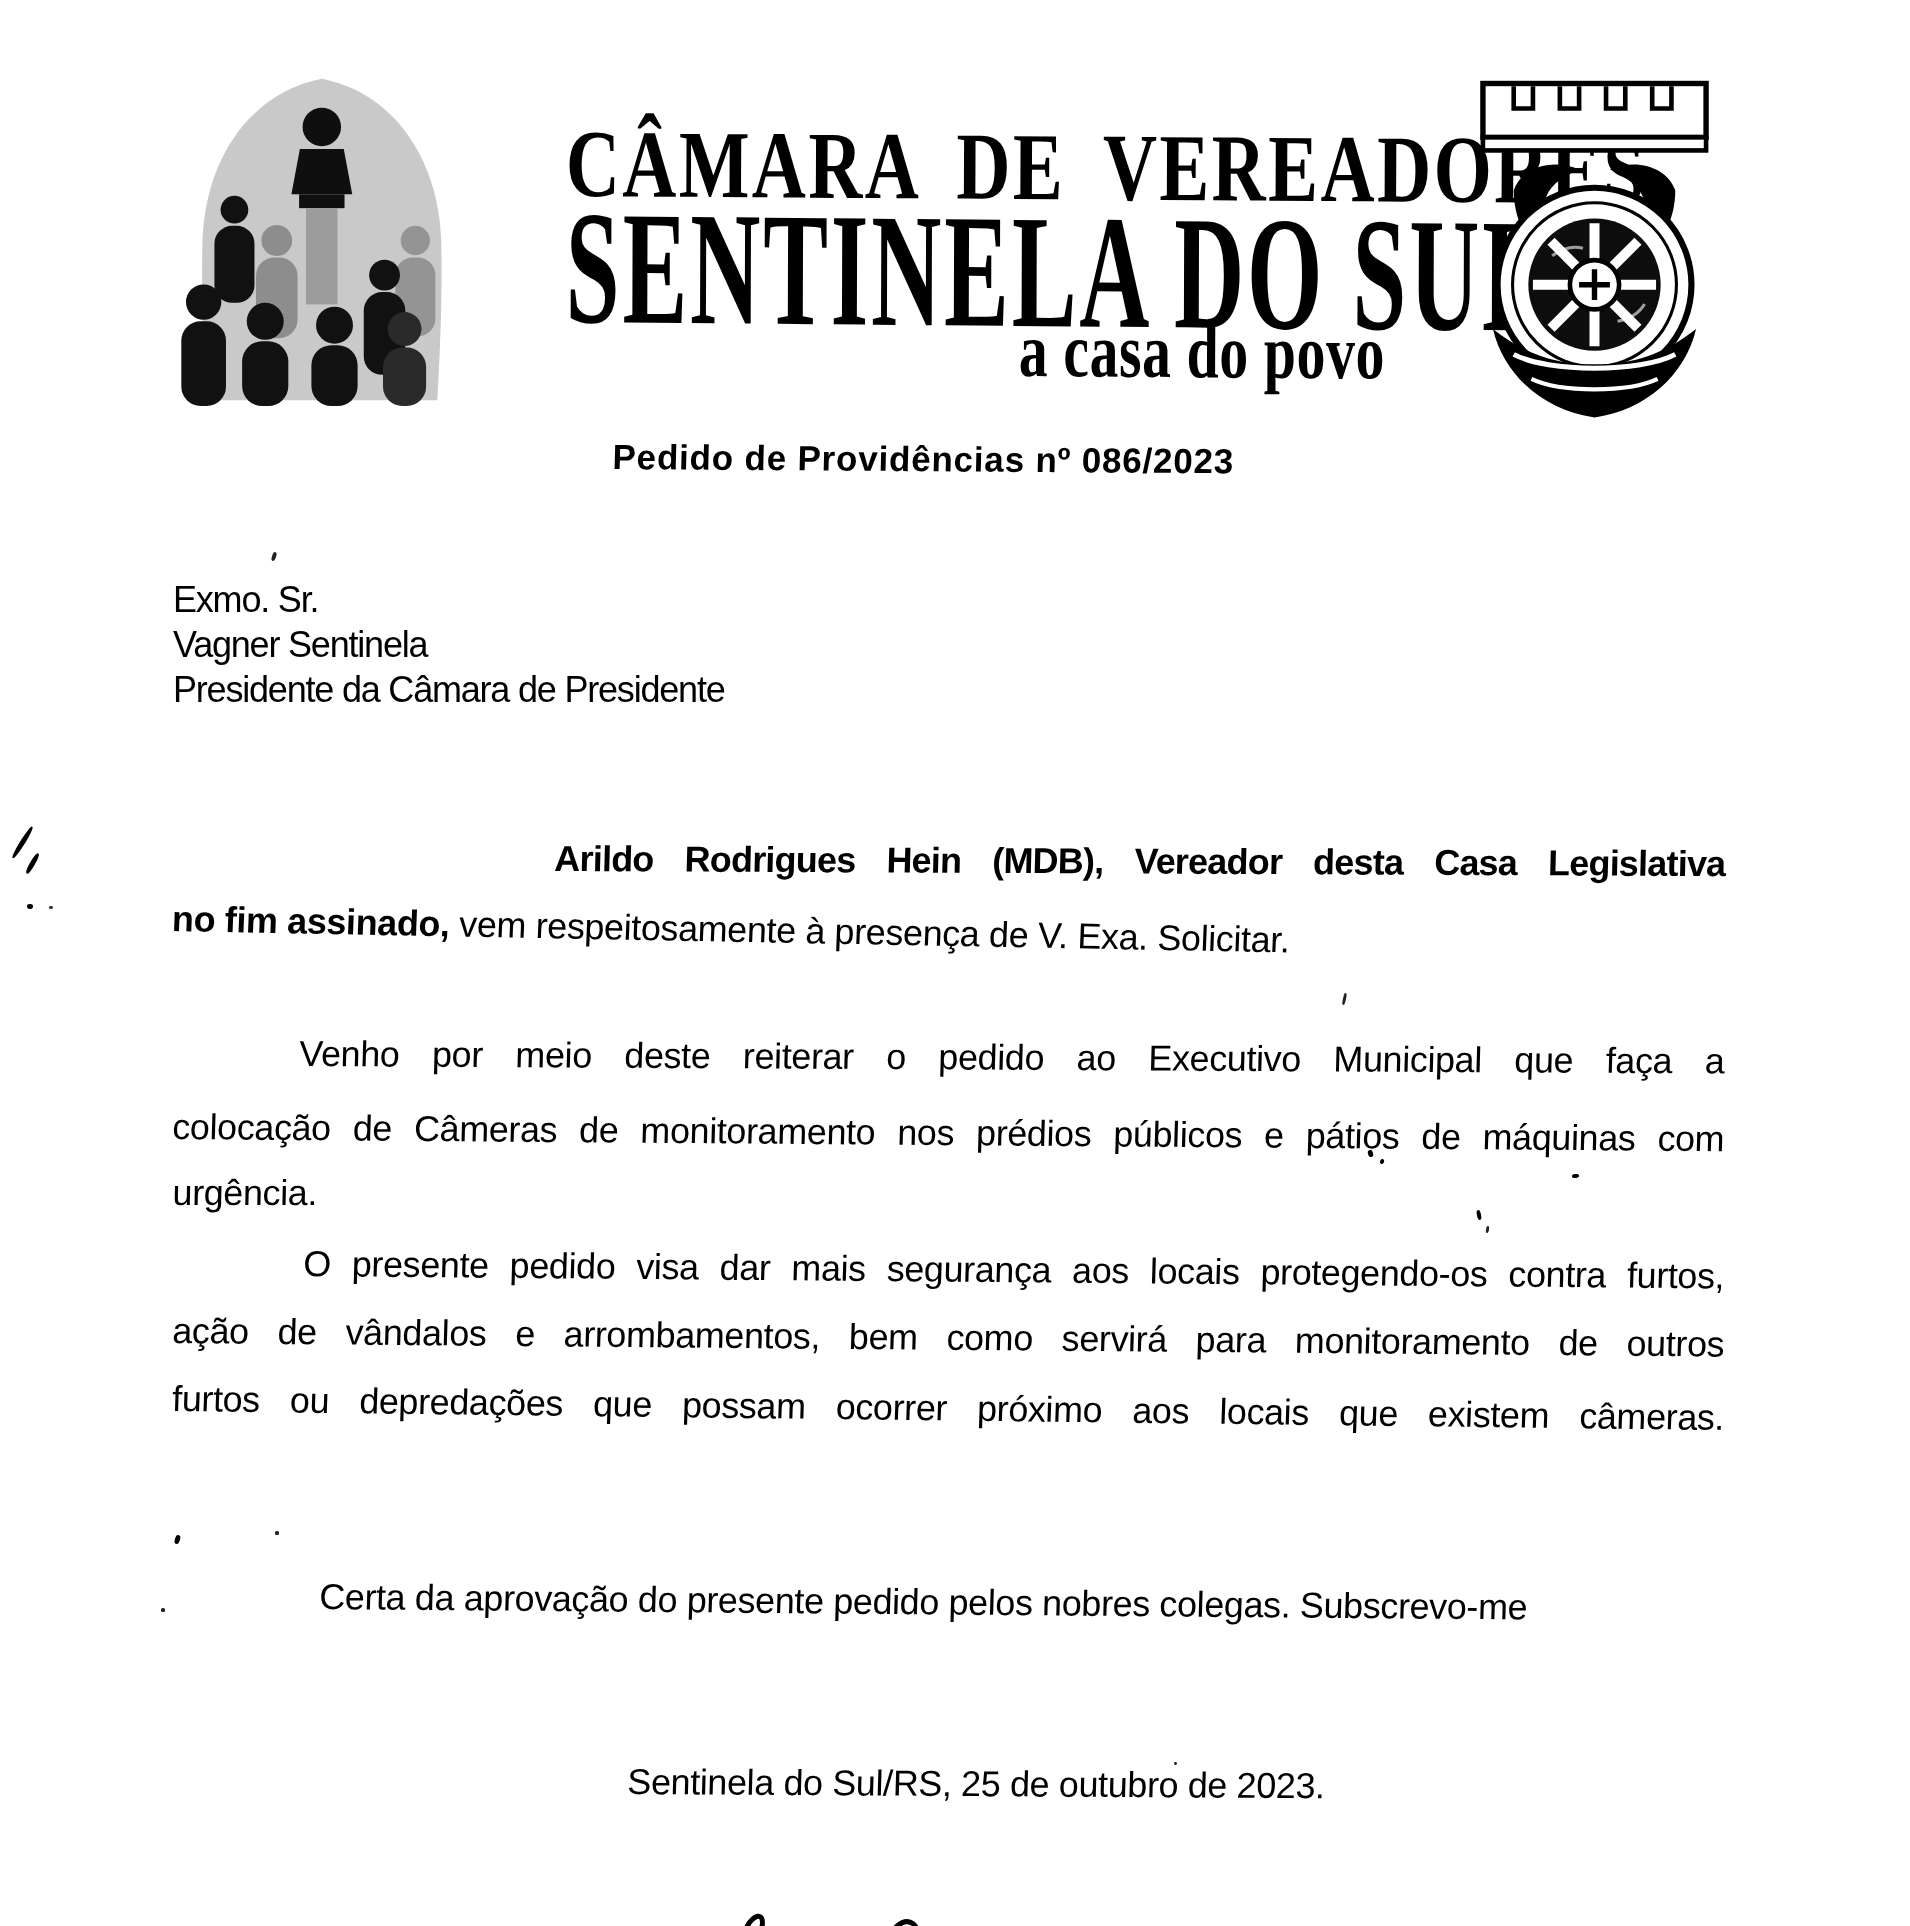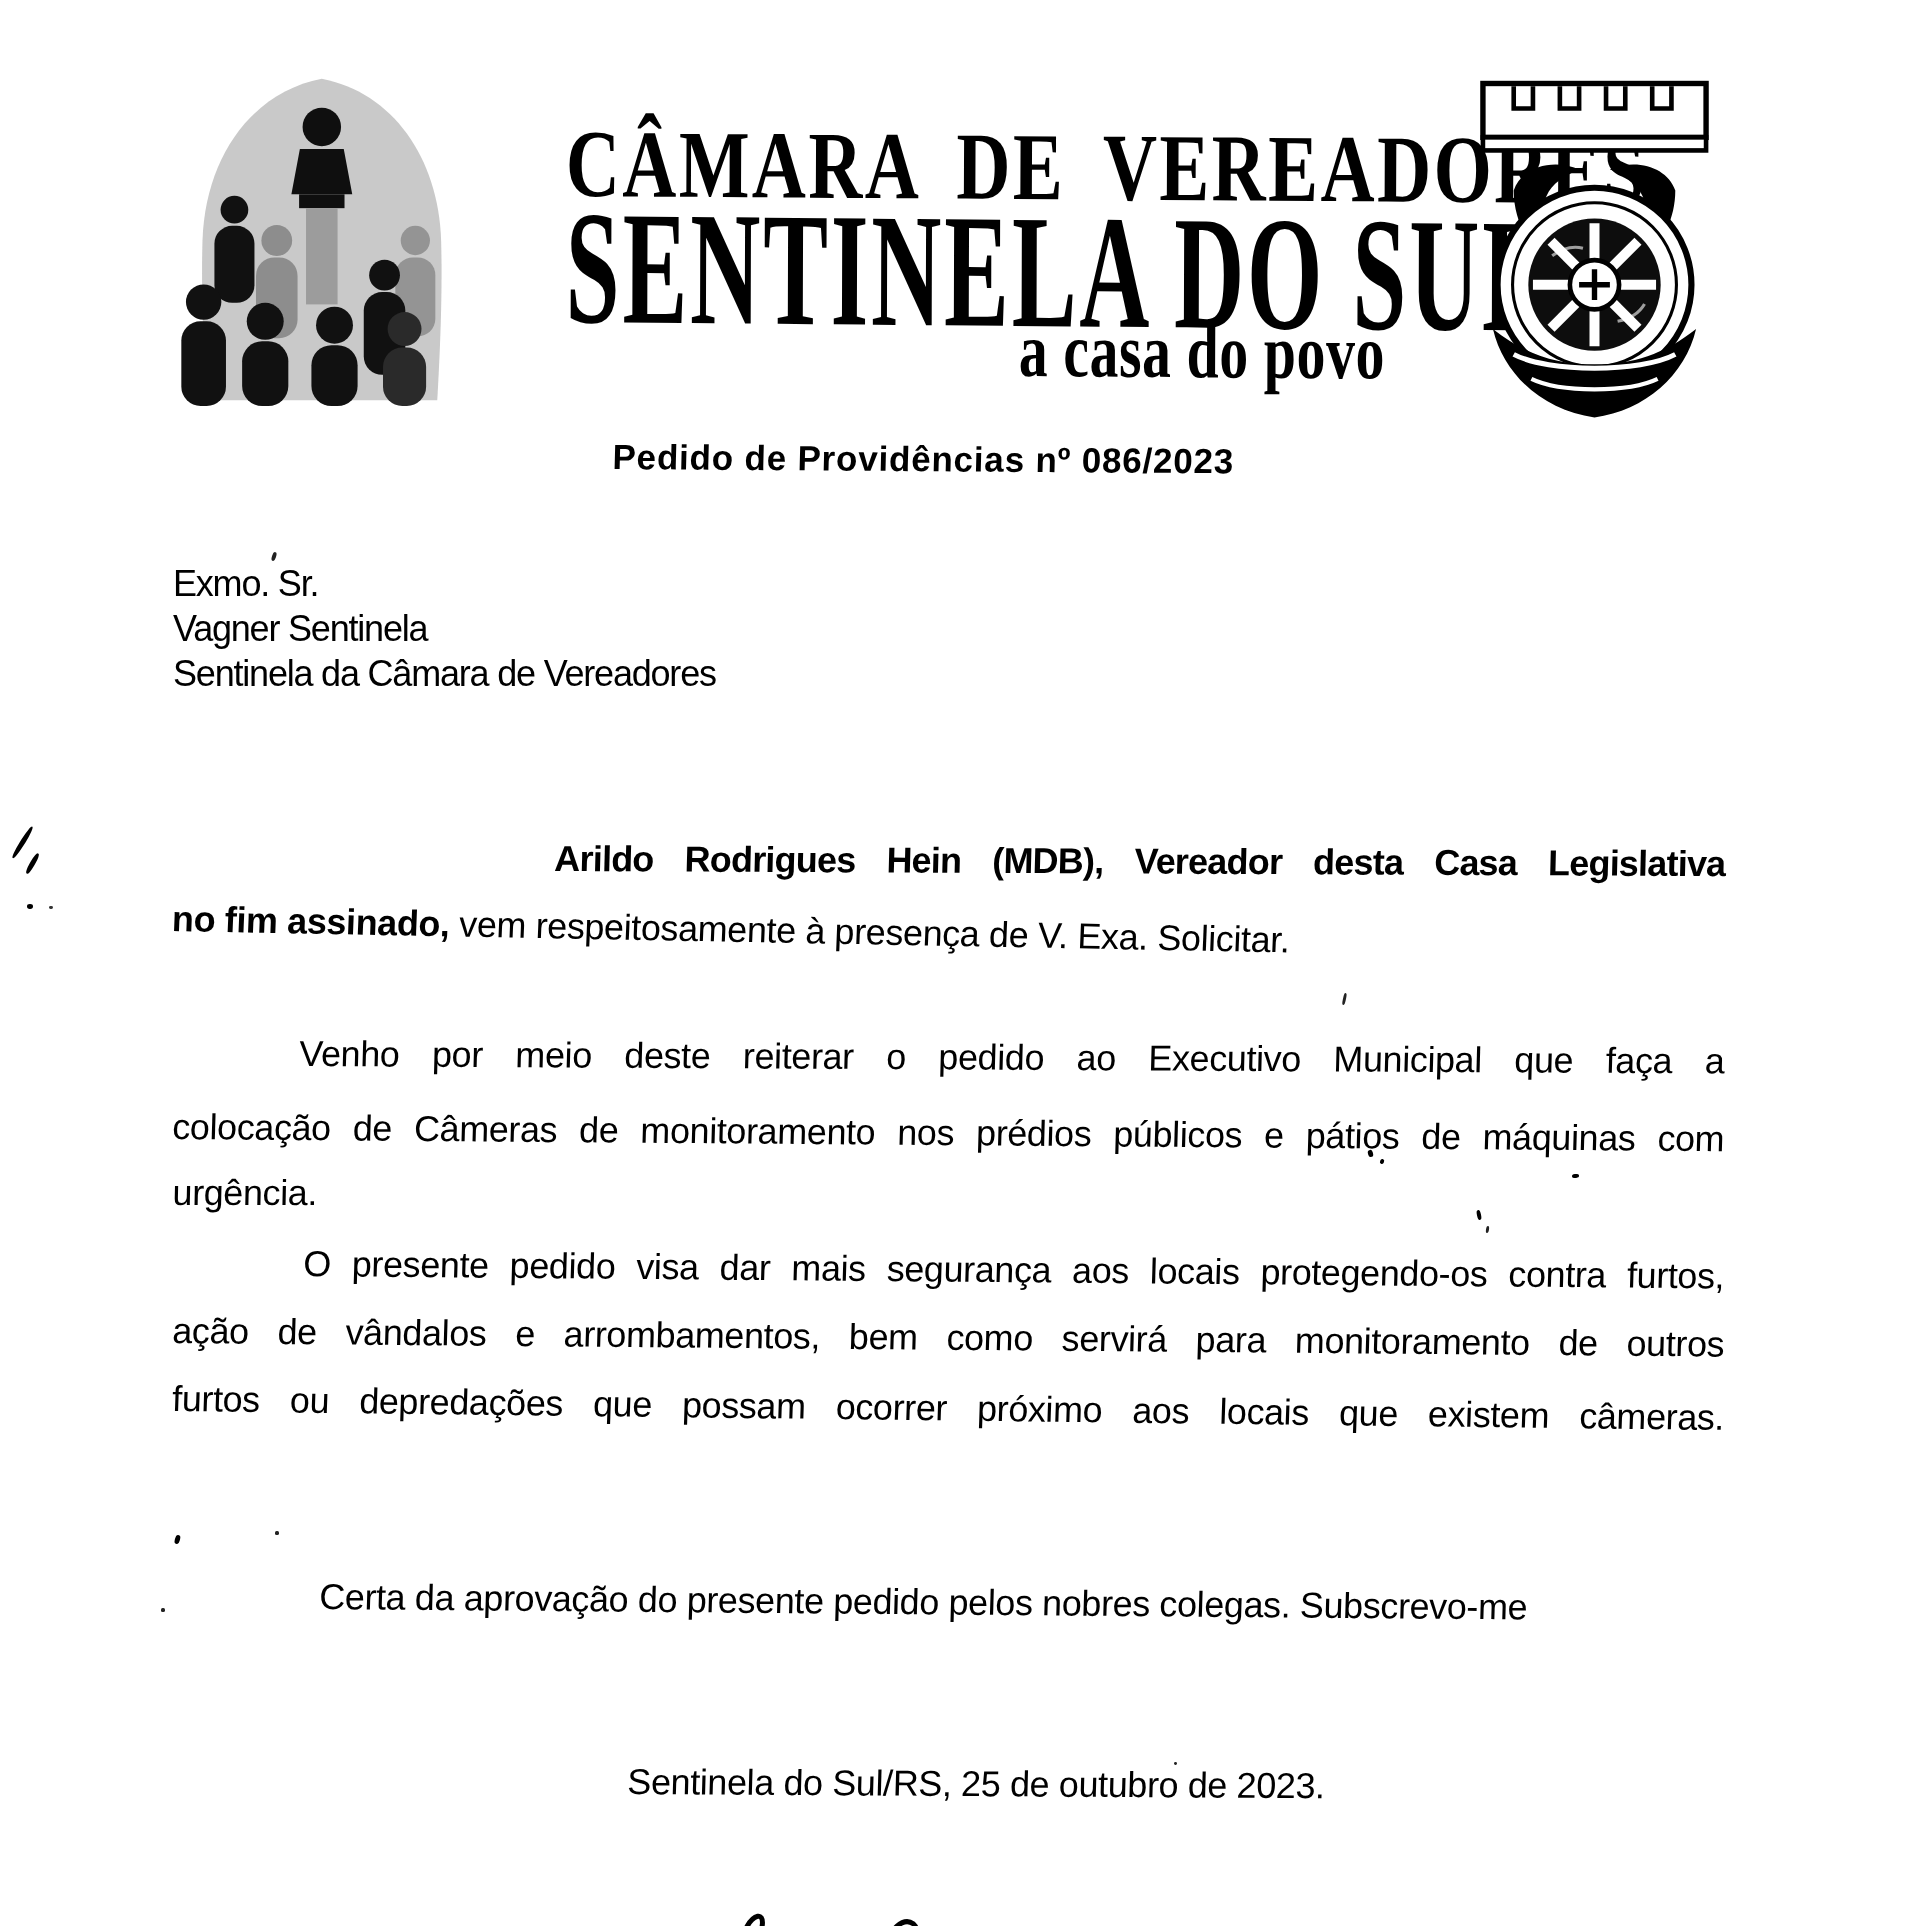--- a/index.html
+++ b/index.html
@@ -8,21 +8,21 @@
   .abs{position:absolute;}
   .ln{position:absolute;font-size:36px;line-height:1.25;letter-spacing:-0.4px;white-space:nowrap;
       transform-origin:left top;}
   .j{white-space:normal;text-align:justify;text-align-last:justify;}
   .b{font-weight:bold;}
   .title-ln{position:absolute;font-weight:bold;font-size:35px;letter-spacing:0.8px;white-space:nowrap;
       transform-origin:left top;}
   .hdr{position:absolute;font-family:"Liberation Serif",serif;font-weight:bold;white-space:nowrap;
       transform-origin:left top;line-height:1;}
   .nz{position:absolute;background:#000;border-radius:45%;}
-  .recipient{position:absolute;left:173px;top:561px;font-size:36px;line-height:45px;
+  .recipient{position:absolute;left:173px;top:577px;font-size:36px;line-height:45px;
       letter-spacing:-1.2px;}
   svg{display:block;}
 </style>
 </head>
 <body>
 
 <div class="page">
 
   <div class="abs" style="left:0;top:0;width:1911px;height:501px;">
 
@@ -88,21 +88,21 @@
       <path d="M150,726 C240,774 480,774 570,726" stroke="#fff" stroke-width="13" fill="none"></path>
       <path d="M196,790 C270,826 450,826 524,790" stroke="#fff" stroke-width="11" fill="none"></path>
     </svg>
   </div>
 
   <div class="title-ln" style="left:613px;top:437px;transform:rotate(.4deg) skewX(-1deg);">Pedido de Providências nº 086/2023</div>
 
   <div class="recipient">
     <div>Exmo. Sr.</div>
     <div>Vagner Sentinela</div>
-    <div>Sentinela da Câmara de Vereadores</div>
+    <div>Presidente da Câmara de Presidente</div>
   </div>
 
   <div class="ln j b" style="left:555px;top:836px;width:1171px;letter-spacing:-0.8px;transform:rotate(.25deg) skewX(-1.2deg);">Arildo Rodrigues Hein (MDB), Vereador desta Casa Legislativa</div>
   <div class="ln" style="left:173px;top:896px;transform:rotate(1.1deg) skewX(-1.2deg);">
     <span class="b">no fim assinado,</span><span> vem respeitosamente à presença de V. Exa. Solicitar.</span>
   </div>
 
   <div class="ln j" style="left:300px;top:1031px;width:1425px;transform:rotate(.3deg) skewX(-1.2deg);">Venho por meio deste reiterar o pedido ao Executivo Municipal que faça a</div>
   <div class="ln j" style="left:173px;top:1104px;width:1552px;transform:rotate(.45deg) skewX(-1.2deg);">colocação de Câmeras de monitoramento nos prédios públicos e pátios de máquinas com</div>
   <div class="ln" style="left:173px;top:1170px;transform:rotate(0deg) skewX(-1.2deg);">urgência.</div>

